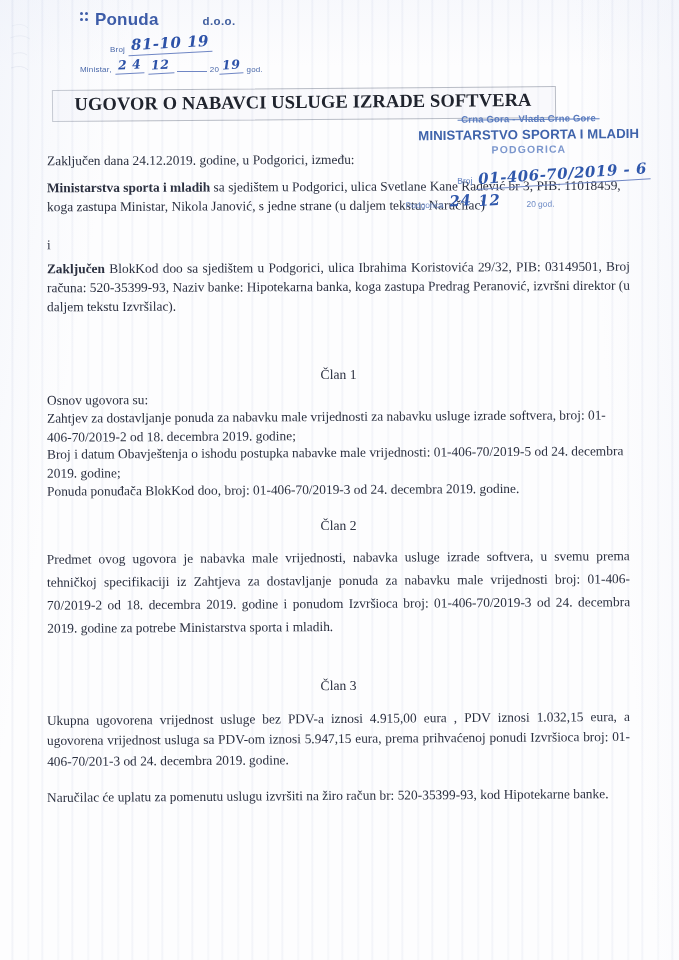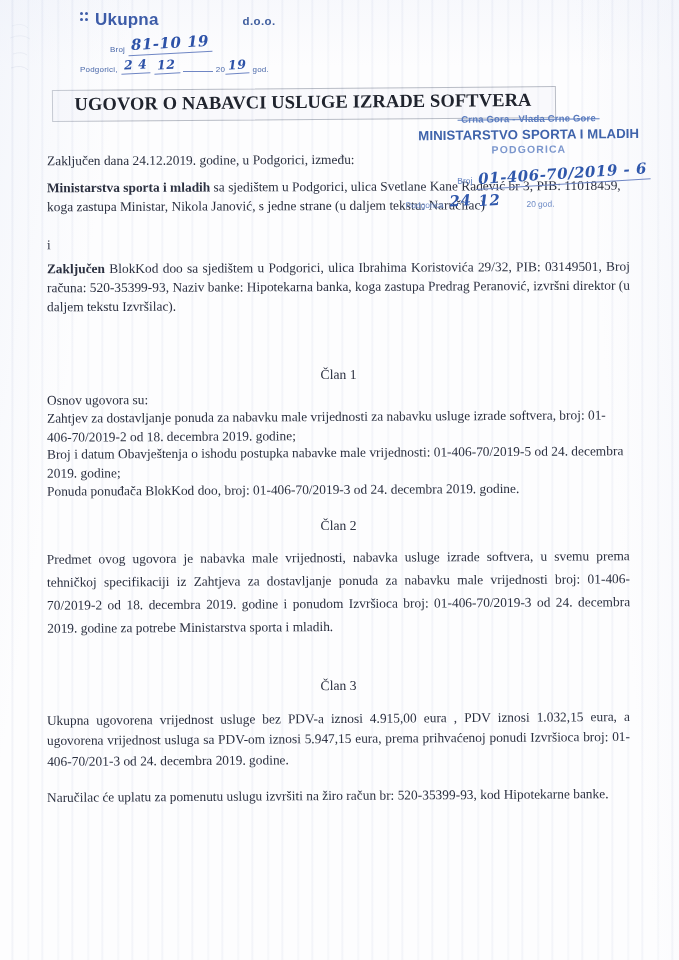--- a/index.html
+++ b/index.html
@@ -95,21 +95,21 @@
   .vendor-name {
     font-size: 17px;
     font-weight: bold;
     letter-spacing: 0.2px;
     color: #3d5ca8;
   }
   .vendor-doo {
     font-size: 11.5px;
     font-weight: bold;
     color: #415f9f;
-    margin-left: 78px;
+    margin-left: 38px;
     letter-spacing: 0.4px;
   }
   .vendor-line {
     display: flex;
     align-items: flex-end;
     white-space: nowrap;
     font-size: 8px;
     letter-spacing: 0.2px;
     color: #4a68a9;
   }
@@ -273,31 +273,31 @@
   </svg>
 
   <div class="vendor-stamp">
     <div class="vendor-logo-row">
       <span class="vendor-dots">
         <i></i>
           <i></i>
           <i></i>
           <i></i>
       </span>
-      <span class="vendor-name">Ukupna</span>
+      <span class="vendor-name">Ponuda</span>
       <span class="vendor-doo">d.o.o.</span>
     </div>
 
     <div class="vendor-line vendor-broj-row">
       <span class="vendor-small">Broj</span>
       <span class="hw hw-lg ul ul-long" style="margin-left:3px;">81-10 19</span>
     </div>
 
     <div class="vendor-line vendor-pg-row">
-      <span class="vendor-small">Podgorici,</span>
+      <span class="vendor-small">Ministar,</span>
       <span class="hw hw-md ul" style="margin-left:3px;min-width:22px;">2 4</span>
       <span class="hw hw-md ul" style="margin-left:4px;min-width:20px;">12</span>
       <span style="display:inline-block;width:30px;border-bottom:1px solid #6f86c4;margin:0 3px 2px 3px;"></span>
       <span class="vendor-small">20</span>
       <span class="hw hw-md ul" style="min-width:18px;">19</span>
       <span class="vendor-small" style="margin-left:3px;">god.</span>
     </div>
   </div>
 
   <div class="title-box"></div>

